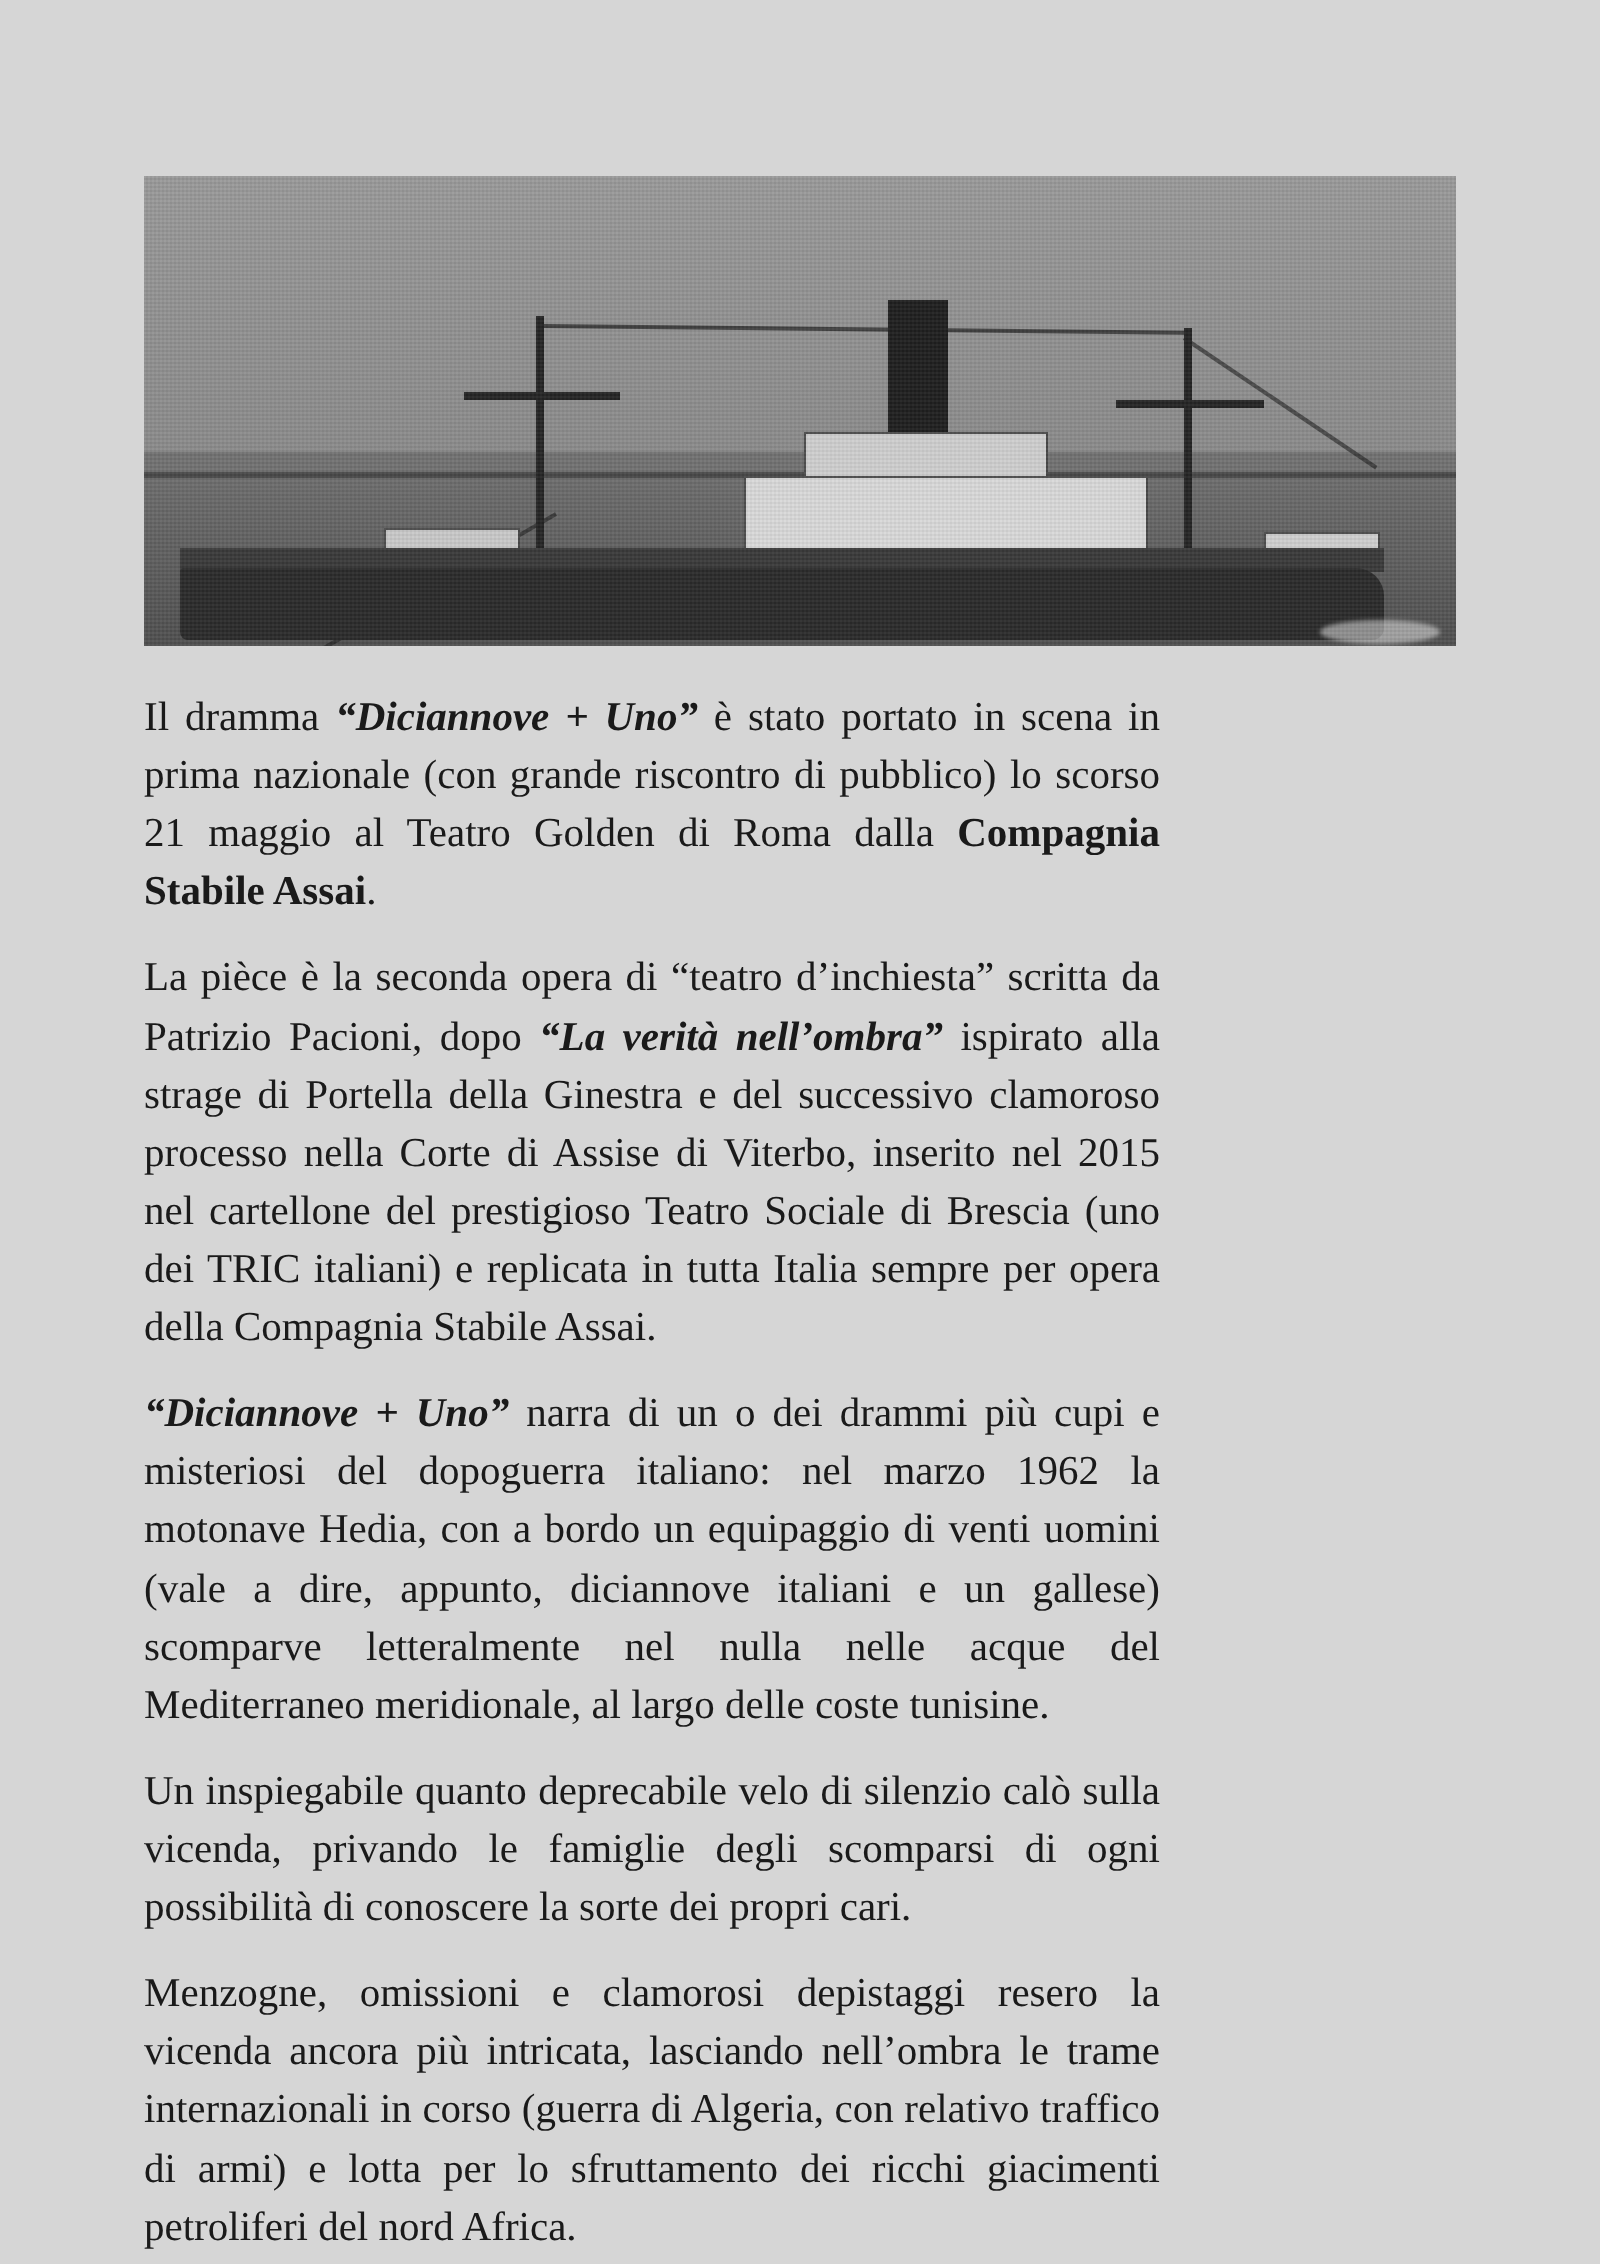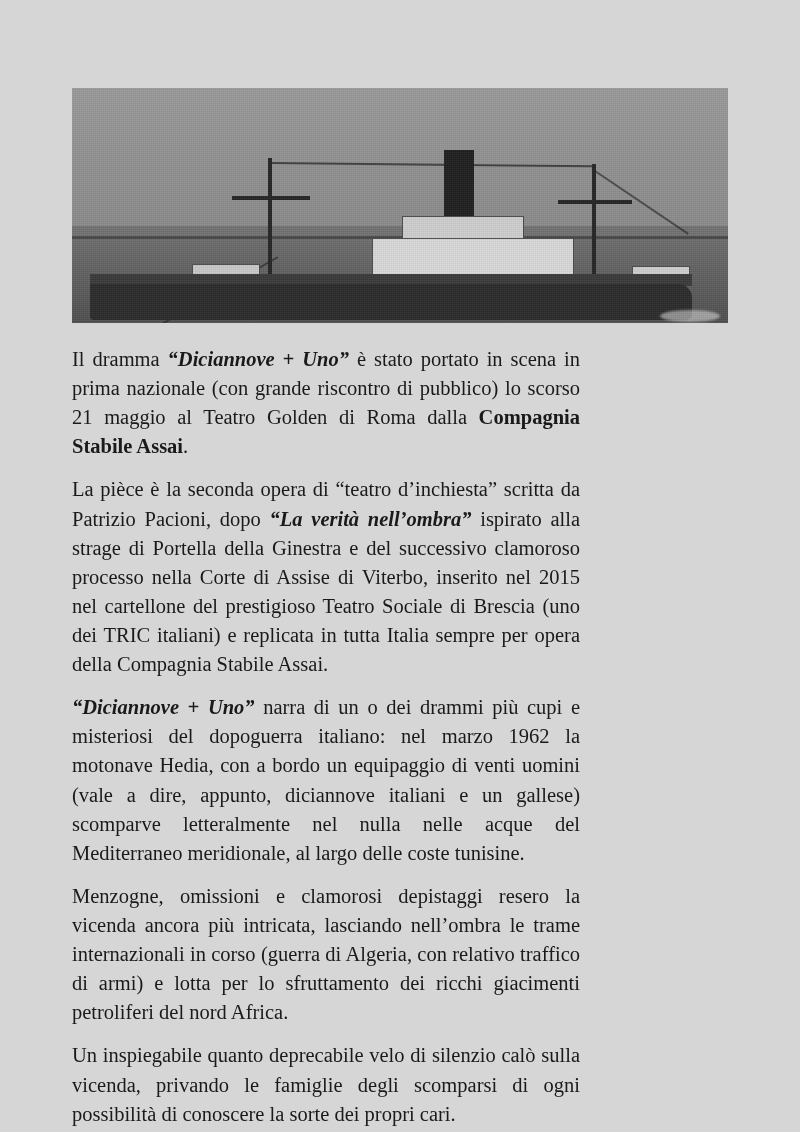--- a/index.html
+++ b/index.html
@@ -199,20 +199,20 @@
     <p>
       <span>Il dramma </span><span class="bi">“Diciannove + Uno”</span><span> è stato portato in scena in prima nazionale (con grande riscontro di pubblico) lo scorso 21 maggio al Teatro  Golden di Roma dalla </span><span class="b">Compagnia Stabile Assai</span><span>.</span>
     </p>
     <p>
       <span>La pièce è la seconda opera di “teatro d’inchiesta” scritta da Patrizio Pacioni, dopo </span><span class="bi">“La verità nell’ombra”</span><span> ispirato alla strage di Portella della Ginestra e del successivo clamoroso processo nella Corte di Assise di Viterbo, inserito nel 2015 nel cartellone del prestigioso Teatro Sociale di Brescia (uno dei TRIC italiani) e replicata in tutta Italia sempre per opera della Compagnia Stabile Assai.</span>
     </p>
     <p>
       <span class="bi">“Diciannove + Uno”</span><span> narra di un o dei drammi più cupi e misteriosi del dopoguerra italiano: nel marzo 1962 la motonave Hedia, con a bordo un equipaggio di venti uomini (vale a dire, appunto, diciannove italiani e un gallese) scomparve letteralmente nel nulla nelle acque del Mediterraneo meridionale, al largo delle coste tunisine.</span>
     </p>
     <p>
+      <span>Un inspiegabile quanto deprecabile velo di silenzio calò sulla vicenda, privando le famiglie degli scomparsi di ogni possibilità di conoscere la sorte dei propri cari.</span>
+    </p>
+    <p>
       <span>Menzogne, omissioni e clamorosi depistaggi resero la vicenda ancora più intricata, lasciando nell’ombra le trame internazionali in corso (guerra di Algeria, con relativo traffico di armi) e lotta per lo sfruttamento dei ricchi giacimenti petroliferi del nord Africa.</span>
     </p>
-    <p>
-      <span>Un inspiegabile quanto deprecabile velo di silenzio calò sulla vicenda, privando le famiglie degli scomparsi di ogni possibilità di conoscere la sorte dei propri cari.</span>
-    </p>
   </div>
 
 </div>
 
 </body></html>

